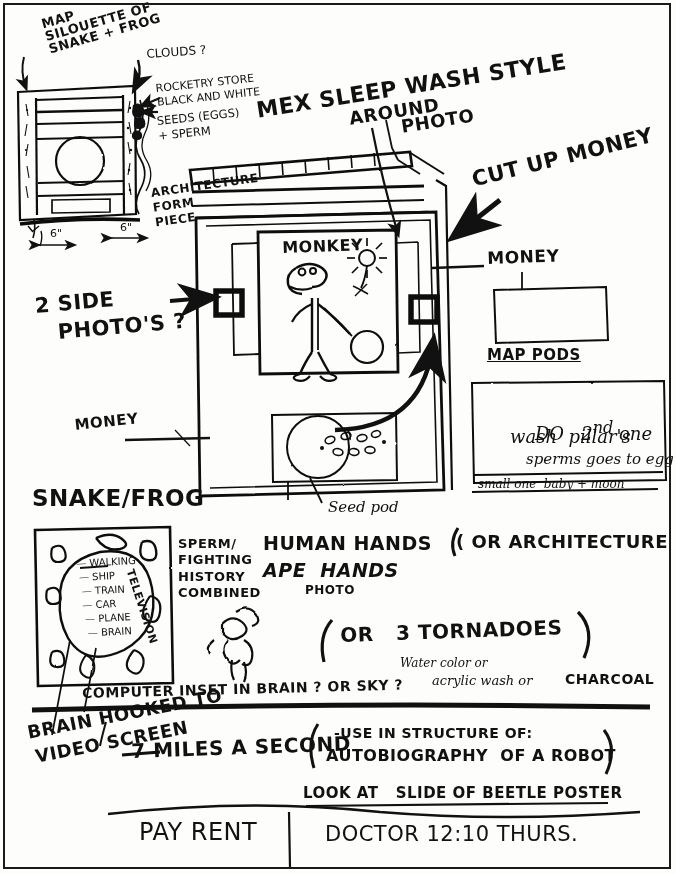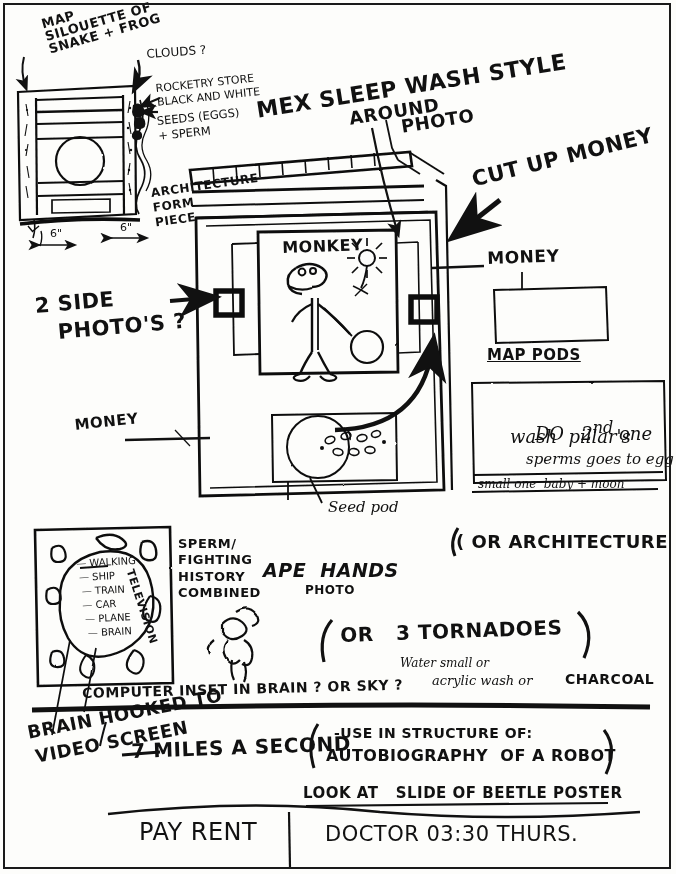--- a/index.html
+++ b/index.html
@@ -382,57 +382,59 @@
 
   <div class="ink marker" style="left:34px; top:296px; font-size:21px; transform:rotate(-5deg); transform-origin:left top;">2 SIDE</div>
   <div class="ink marker" style="left:57px; top:322px; font-size:21px; transform:rotate(-5deg); transform-origin:left top;">PHOTO'S ?</div>
 
   <div class="ink marker" style="left:74px; top:418px; font-size:15px; transform:rotate(-6deg); transform-origin:left top;">MONEY</div>
 
   <div class="ink marker" style="left:282px; top:240px; font-size:16px; transform:rotate(-2deg); transform-origin:left top;">MONKEY</div>
 
   <div class="ink cursive" style="left:328px; top:500px; font-size:15px;">Seed pod</div>
 
+  <div class="ink marker" style="left:32px; top:487px; font-size:23px;">SNAKE/FROG</div>
 
   <div style="position:absolute; left:76px; top:559px; transform:rotate(-3deg); transform-origin:left top;">
     <div class="ink pen" style="position:relative; left:0; top:0; font-size:10px;">— WALKING</div>
     <div class="ink pen" style="position:relative; left:2px; top:4px; font-size:10px;">— SHIP</div>
     <div class="ink pen" style="position:relative; left:4px; top:8px; font-size:10px;">— TRAIN</div>
     <div class="ink pen" style="position:relative; left:4px; top:12px; font-size:10px;">— CAR</div>
     <div class="ink pen" style="position:relative; left:6px; top:16px; font-size:10px;">— PLANE</div>
     <div class="ink pen" style="position:relative; left:8px; top:20px; font-size:10px;">— BRAIN</div>
   </div>
 
   <div class="ink pen-b" style="left:135px; top:568px; font-size:11px; transform:rotate(72deg); transform-origin:left top; letter-spacing:0.5px;">TELEVISION</div>
 
   <div class="ink marker" style="left:178px; top:536px; font-size:13px; line-height:1.25;">SPERM/
 FIGHTING
 HISTORY
 COMBINED</div>
 
+  <div class="ink marker" style="left:263px; top:534px; font-size:19px;">HUMAN HANDS</div>
   <div class="ink marker" style="left:263px; top:561px; font-size:19px;font-style:italic;">APE  HANDS</div>
   <div class="ink marker" style="left:305px; top:584px; font-size:12px;">PHOTO</div>
 
   <div class="ink marker" style="left:456px; top:533px; font-size:18px;">( OR ARCHITECTURE</div>
 
   <div class="ink marker" style="left:340px; top:625px; font-size:20px; transform:rotate(-2deg); transform-origin:left top;">OR   3 TORNADOES</div>
-  <div class="ink cursive" style="left:400px; top:657px; font-size:12px;">Water small or</div>
+  <div class="ink cursive" style="left:400px; top:657px; font-size:12px;">Water color or</div>
   <div class="ink cursive" style="left:432px; top:674px; font-size:13px;">acrylic wash or</div>
   <div class="ink marker" style="left:565px; top:672px; font-size:14px;">CHARCOAL</div>
 
   <div class="ink marker" style="left:82px; top:686px; font-size:14px; transform:rotate(-1.5deg); transform-origin:left top;">COMPUTER INSET IN BRAIN ? OR SKY ?</div>
 
   <div class="ink marker" style="left:26px; top:724px; font-size:18px; transform:rotate(-11deg); transform-origin:left top;">BRAIN HOOKED TO</div>
   <div class="ink marker" style="left:34px; top:748px; font-size:18px; transform:rotate(-11deg); transform-origin:left top;">VIDEO SCREEN</div>
 
   <div class="ink marker" style="left:131px; top:741px; font-size:20px; transform:rotate(-2deg); transform-origin:left top;">7 MILES A SECOND</div>
 
   <div class="ink marker" style="left:334px; top:726px; font-size:14px;">-USE IN STRUCTURE OF:</div>
   <div class="ink marker" style="left:326px; top:748px; font-size:16px;">AUTOBIOGRAPHY  OF A ROBOT</div>
 
 
   <div class="ink marker" style="left:303px; top:786px; font-size:15px;">LOOK AT   SLIDE OF BEETLE POSTER</div>
 
   <div class="ink marker" style="left:120px; top:820px; font-size:24px; font-weight:normal;margin-left:19px;">PAY RENT</div>
-  <div class="ink marker" style="left:325px; top:824px; font-size:21px; font-weight:normal;">DOCTOR 03:30 THURS.</div>
+  <div class="ink marker" style="left:325px; top:824px; font-size:21px; font-weight:normal;">DOCTOR 12:10 THURS.</div>
 
   <div id="page-border"></div>
 </div>
 
 </body></html>

